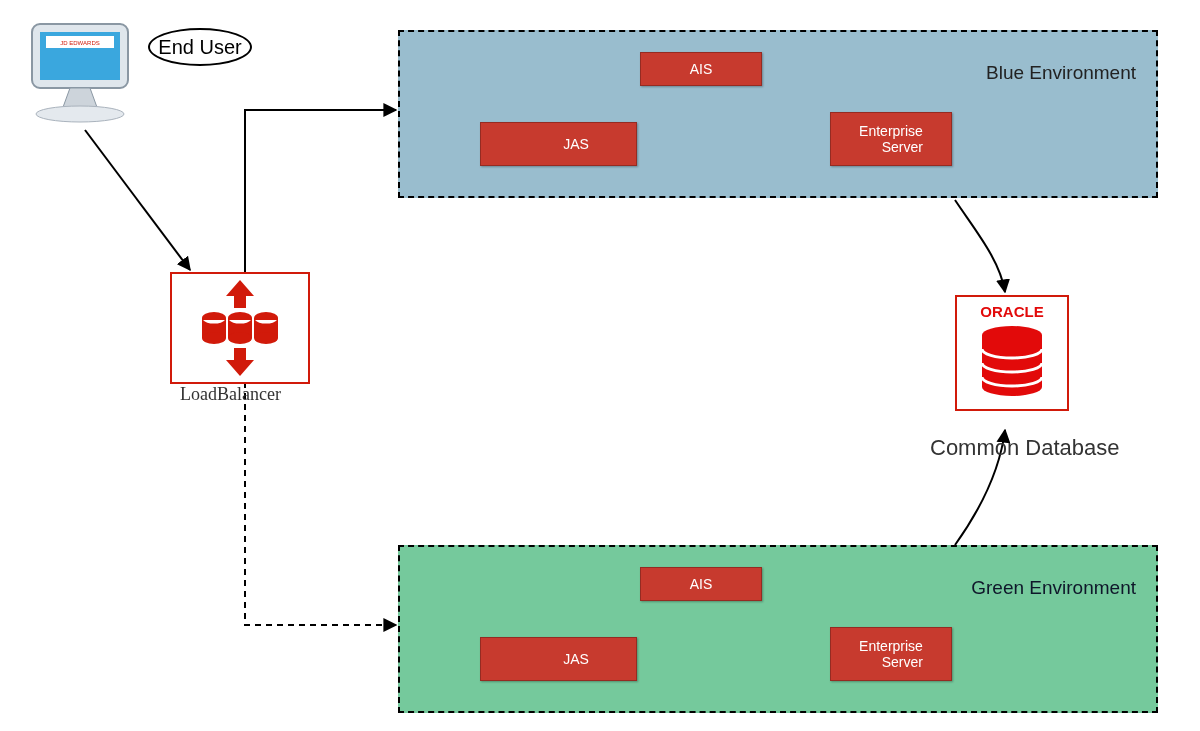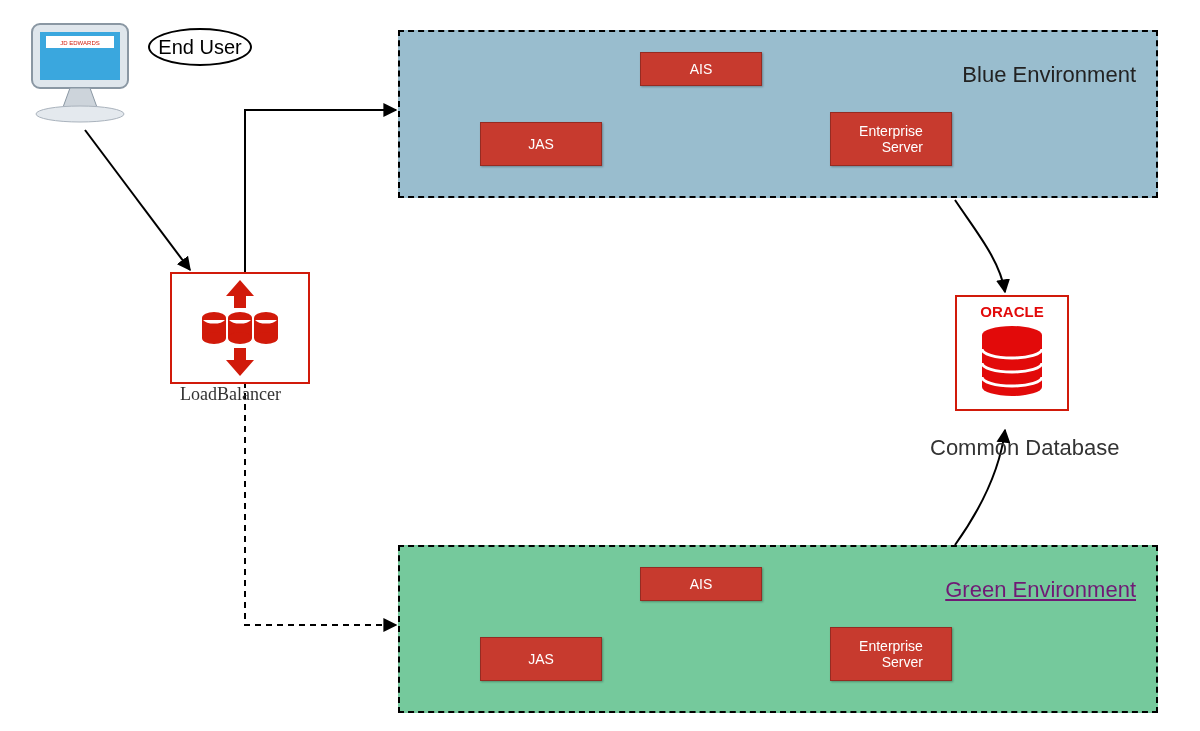--- a/index.html
+++ b/index.html
@@ -73,38 +73,38 @@
     background: #99bdce;
   }
   .env.green {
     left: 398px; top: 545px;
     width: 760px; height: 168px;
     background: #75c99c;
   }
   .env-title {
     position: absolute;
     right: 20px; top: 30px;
-    font-size: 22px;
+    font-size: 19px;
     color: #222;
   }
-  .env-title.green { color: #701a75; text-decoration: underline; }
+  .env-title.green { color: #0f172a; }
   
   .comp {
     position: absolute;
     background: #C73A2E;
     color: #ffffff;
     font-size: 14px;
     display: flex;
     align-items: center;
     justify-content: center;
     text-align: right;
     border: 1px solid rgba(0,0,0,0.25);
     box-shadow: 1px 1px 2px rgba(0,0,0,0.3);
   }
-  .comp.jas   { left: 80px;  top: 90px; width: 120px; height: 42px; }
+  .comp.jas   { left: 80px;  top: 90px; width: 120px; height: 42px; padding-left: 35px; }
   .comp.ais   { left: 240px; top: 20px; width: 120px; height: 32px; }
   .comp.es    { left: 430px; top: 80px; width: 120px; height: 52px; line-height:1.15; }
   
   .db {
     position: absolute;
     left: 955px; top: 295px;
     width: 110px; height: 112px;
     border: 2px solid #d11a0a;
     background: #fff;
   }

